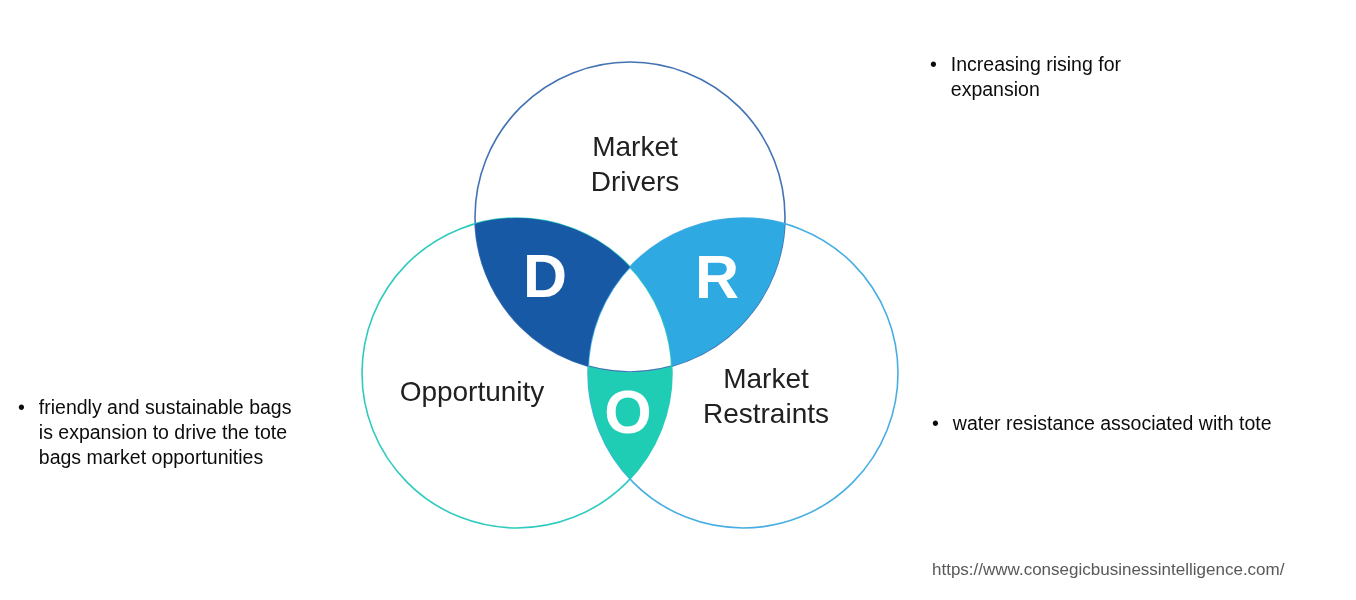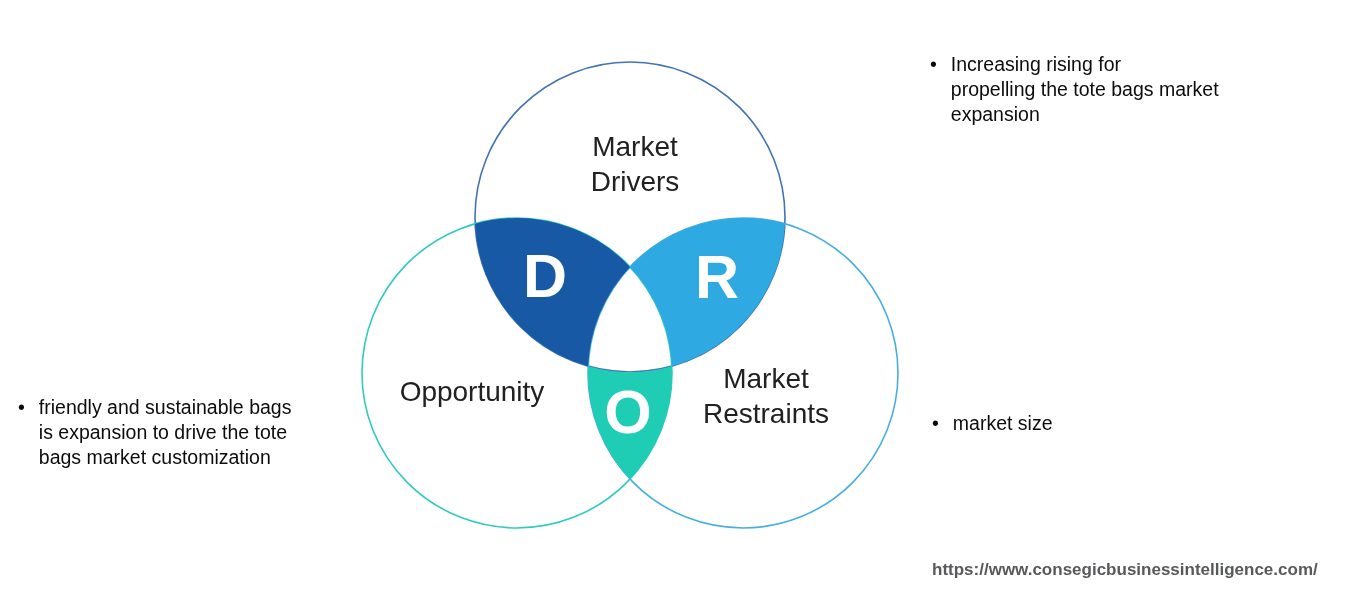--- a/index.html
+++ b/index.html
@@ -40,21 +40,20 @@
     white-space:nowrap;
   }
   .note .marker{line-height:25px;}
   .footer-url{
     position:absolute;
     left:932px;
     top:560px;
     font-size:17px;
     color:#58595b;
     white-space:nowrap;
-    font-weight:bold;
   }
 </style>
 </head>
 <body>
 
 <div class="canvas">
 
   <svg class="venn-svg" width="1356" height="600" viewBox="0 0 1356 600">
 
     <circle cx="630" cy="217" r="155" class="circle-outline" stroke="#4273B4"></circle>
@@ -73,36 +72,35 @@
     <text x="635" y="181" class="circle-label" fill="#212121">Drivers</text>
     <text x="472" y="391" class="circle-label" fill="#212121">Opportunity</text>
     <text x="766" y="378" class="circle-label" fill="#212121">Market</text>
     <text x="766" y="413" class="circle-label" fill="#212121">Restraints</text>
   </svg>
 
   <div class="note" style="left:930px; top:52px;">
     <span class="marker">•</span>
     <div>
       <div>Increasing rising for</div>
-      <div>propelling the tote bags market</div>
       <div>expansion</div>
     </div>
   </div>
 
   <div class="note" style="left:18px; top:395px;">
     <span class="marker">•</span>
     <div>
       <div>friendly and sustainable bags</div>
       <div>is expansion to drive the tote</div>
-      <div>bags market customization</div>
+      <div>bags market opportunities</div>
     </div>
   </div>
 
   <div class="note" style="left:932px; top:411px;">
     <span class="marker">•</span>
     <div>
-      <div>market size</div>
+      <div>water resistance associated with tote</div>
     </div>
   </div>
 
   <div class="footer-url">https://www.consegicbusinessintelligence.com/</div>
 
 </div>
 
 </body></html>

